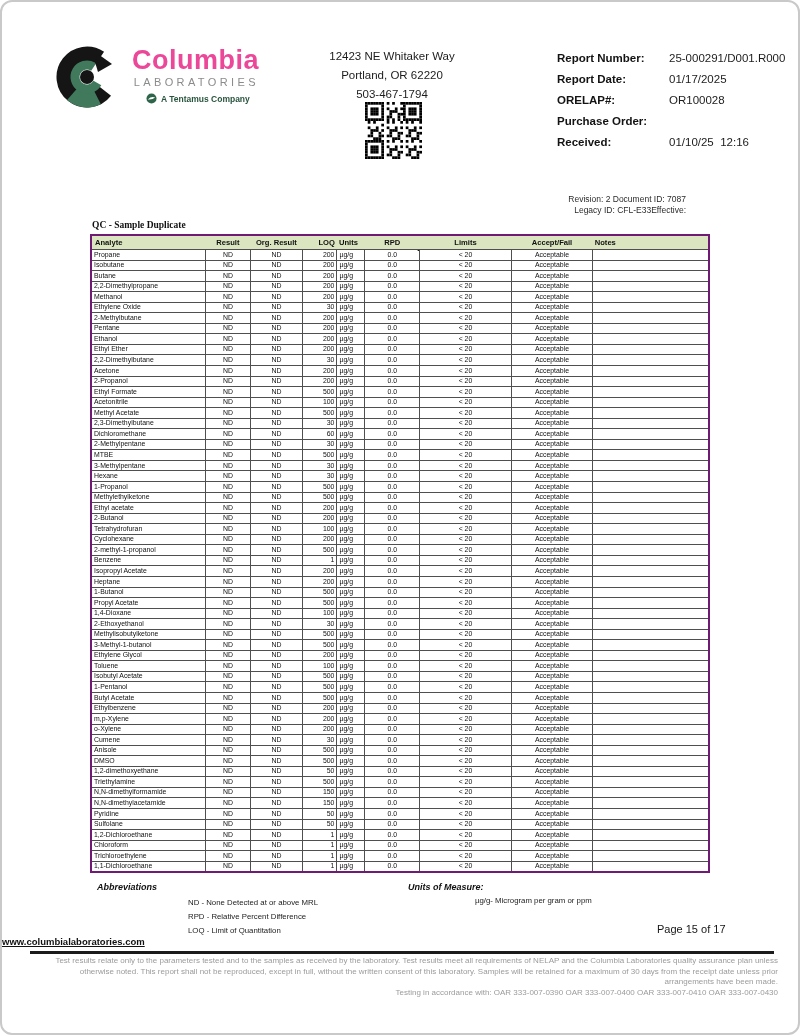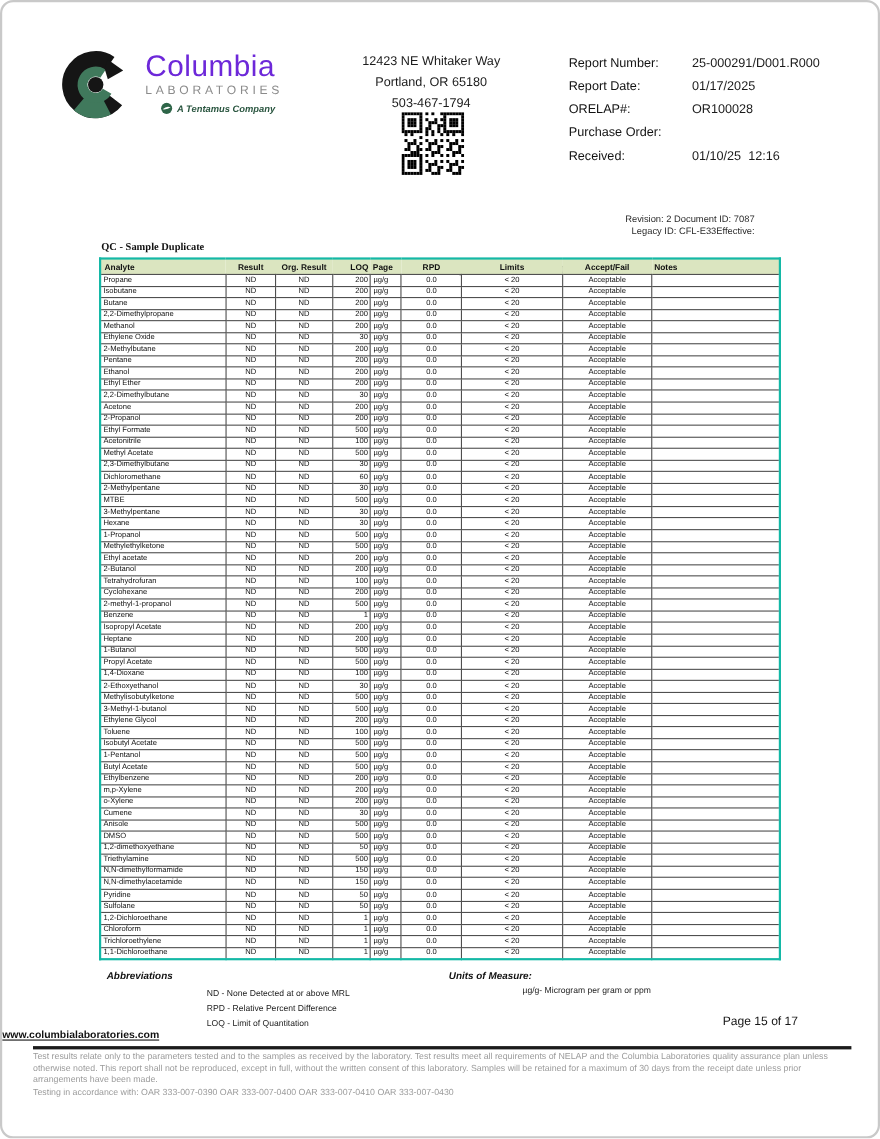--- a/index.html
+++ b/index.html
@@ -7,33 +7,33 @@
   body { font-family:"Liberation Sans", sans-serif; color:#111; }
   .page {
     position:relative; width:800px; height:1035px; background:#fff;
     border:2px solid #c9c9c9; border-radius:12px; overflow:hidden;
   }
 
   
   .logo-block { position:absolute; left:52px; top:42px; display:flex; align-items:flex-start; }
   .logo-mark { width:72px; height:64px; }
   .logo-text { margin-left:6px; padding-top:2px; }
-  .logo-name { font-size:27px; font-weight:400; letter-spacing:0.5px; color:#6d28d9; line-height:28px; }
+  .logo-name { font-size:27px; font-weight:700; letter-spacing:0.5px; color:#ec4899; line-height:28px; }
   .logo-sub  { font-size:11px; letter-spacing:3.4px; color:#8b8b8b; line-height:14px; margin-top:1px;text-align:right; }
   .logo-tag  { display:flex; align-items:center; margin-top:4px; margin-left:14px; }
   .logo-tag-icon { width:11px; height:11px; margin-right:4px; }
-  .logo-tag-text { font-size:8.5px; font-weight:700; color:#28543e;font-style:italic; }
+  .logo-tag-text { font-size:8.5px; font-weight:700; color:#28543e; }
 
   .address-block { position:absolute; left:280px; top:45px; width:220px; text-align:center;
     font-size:11.5px; line-height:19px; color:#1c1c1c; }
   .qr { position:absolute; left:363px; top:100px; width:57px; height:57px; }
 
   .report-block { position:absolute; left:515px; top:46px; font-size:11.5px; }
   .report-row { display:flex; line-height:21px; }
-  .report-label { width:112px; font-weight:400; color:#131313; }
+  .report-label { width:112px; font-weight:700; color:#131313;margin-left:40px; }
   .report-value { color:#1c1c1c; white-space:pre; }
 
   
   .revision-block { position:absolute; right:112px; top:192px; text-align:right;
     font-size:8.5px; line-height:10.5px; color:#2b2b2b; }
 
   
   .section-line { position:absolute; left:88px; top:218px; width:620px; font-size:9.5px; font-weight:700; }
   .section-title { position:absolute; left:2px; top:0;font-family:Liberation Serif, serif; }
   .sample-id { position:absolute; left:307px; top:0;margin-top:20px; }
@@ -42,21 +42,21 @@
   .qc-table-wrap { position:absolute; left:88px; top:232px; width:620px; }
   table { width:100%; border-collapse:collapse; table-layout:fixed; }
   thead th { background:#dbe5c0; font-size:7.6px; font-weight:700; color:#111;
     padding:2px 2px 2px 2px; border-top:1px solid #9aa37f; text-align:center; }
   thead th.c0 { text-align:left; padding-left:3px; }
   thead th.c3 { text-align:right; }
   thead th.c4 { text-align:left; }
   tbody td { font-size:6.9px; line-height:8.4px; height:8.4px; padding:0 2px;
     border:1px solid #4f4f4f; color:#101010; overflow:hidden; white-space:nowrap; }
   tbody tr { height:10.55px; }
-  table { border:2px solid #14b8a6; }
+  table { border:2px solid #701a75; }
   .c0 { width:18.5%; text-align:left; }
   .c1 { width:7.3%;  text-align:center; }
   .c2 { width:8.4%;  text-align:center; }
   .c3 { width:5.6%;  text-align:right; }
   .c4 { width:4.5%;  text-align:left; }
   .c5 { width:8.9%;  text-align:center; }
   .c6 { width:14.8%; text-align:center; }
   .c7 { width:13.2%; text-align:center; }
   .c8 { width:18.8%; text-align:left; }
 
@@ -65,21 +65,21 @@
   .abbrev-items { position:absolute; left:186px; top:894px; font-size:7.8px; line-height:14px; color:#222; }
   .uom-title { position:absolute; left:406px; top:880px; font-size:9px; font-weight:700; font-style:italic; }
   .uom-items { position:absolute; left:426px; top:894px; font-size:7.8px; color:#222;margin-left:47px; }
 
   
   .page-num { position:absolute; left:655px; top:921px; font-size:11px; color:#161616; }
   .website { position:absolute; left:0; top:934px; width:100%; 
     font-size:9.5px; font-weight:700; text-decoration:underline; color:#111; }
   .footer-rule { position:absolute; left:28px; top:949px; width:744px; height:2.5px; background:#1b1b1b; }
   .footer-text { position:absolute; left:28px; top:954px; width:748px; font-size:8px;
-    line-height:10.5px; color:#9b9b9b; }
+    line-height:10.5px; color:#9b9b9b;text-align:right; }
   .footer-testing { margin-top:0; }
 </style>
 </head>
 <body>
 
 <div class="page">
 
   <div class="logo-block">
     <svg class="logo-mark" viewBox="0 0 72 64">
       <circle cx="33" cy="33" r="23" fill="none" stroke="#151515" stroke-width="15" stroke-dasharray="106 39" transform="rotate(38 33 33)"></circle>
@@ -96,21 +96,21 @@
           <circle cx="6" cy="6" r="5.5" fill="#2e6548"></circle>
           <path d="M2 7 Q6 3 10 5 Q7 7.5 2 7 Z" fill="#ffffff"></path>
         </svg>
         <span class="logo-tag-text">A Tentamus Company</span>
       </div>
     </div>
   </div>
 
   <div class="address-block">
     <div>12423 NE Whitaker Way</div>
-    <div>Portland, OR 65180</div>
+    <div>Portland, OR 62220</div>
     <div>503-467-1794</div>
   </div>
   <svg id="qr" class="qr" viewBox="0 0 21 21">
       <rect x="0" y="0" width="1" height="1" fill="#000"></rect>
       <rect x="1" y="0" width="1" height="1" fill="#000"></rect>
       <rect x="2" y="0" width="1" height="1" fill="#000"></rect>
       <rect x="3" y="0" width="1" height="1" fill="#000"></rect>
       <rect x="4" y="0" width="1" height="1" fill="#000"></rect>
       <rect x="5" y="0" width="1" height="1" fill="#000"></rect>
       <rect x="6" y="0" width="1" height="1" fill="#000"></rect>
@@ -350,21 +350,21 @@
   </div>
 
   <div class="qc-table-wrap">
     <table>
       <thead>
         <tr>
           <th class="c0">Analyte</th>
           <th class="c1">Result</th>
           <th class="c2">Org. Result</th>
           <th class="c3">LOQ</th>
-          <th class="c4">Page</th>
+          <th class="c4">Units</th>
           <th class="c5">RPD</th>
           <th class="c6">Limits</th>
           <th class="c7">Accept/Fail</th>
           <th class="c8">Notes</th>
         </tr>
       </thead>
       <tbody id="qc-tbody">
           <tr>
             <td class="c0">Propane</td>
             <td class="c1">ND</td>

